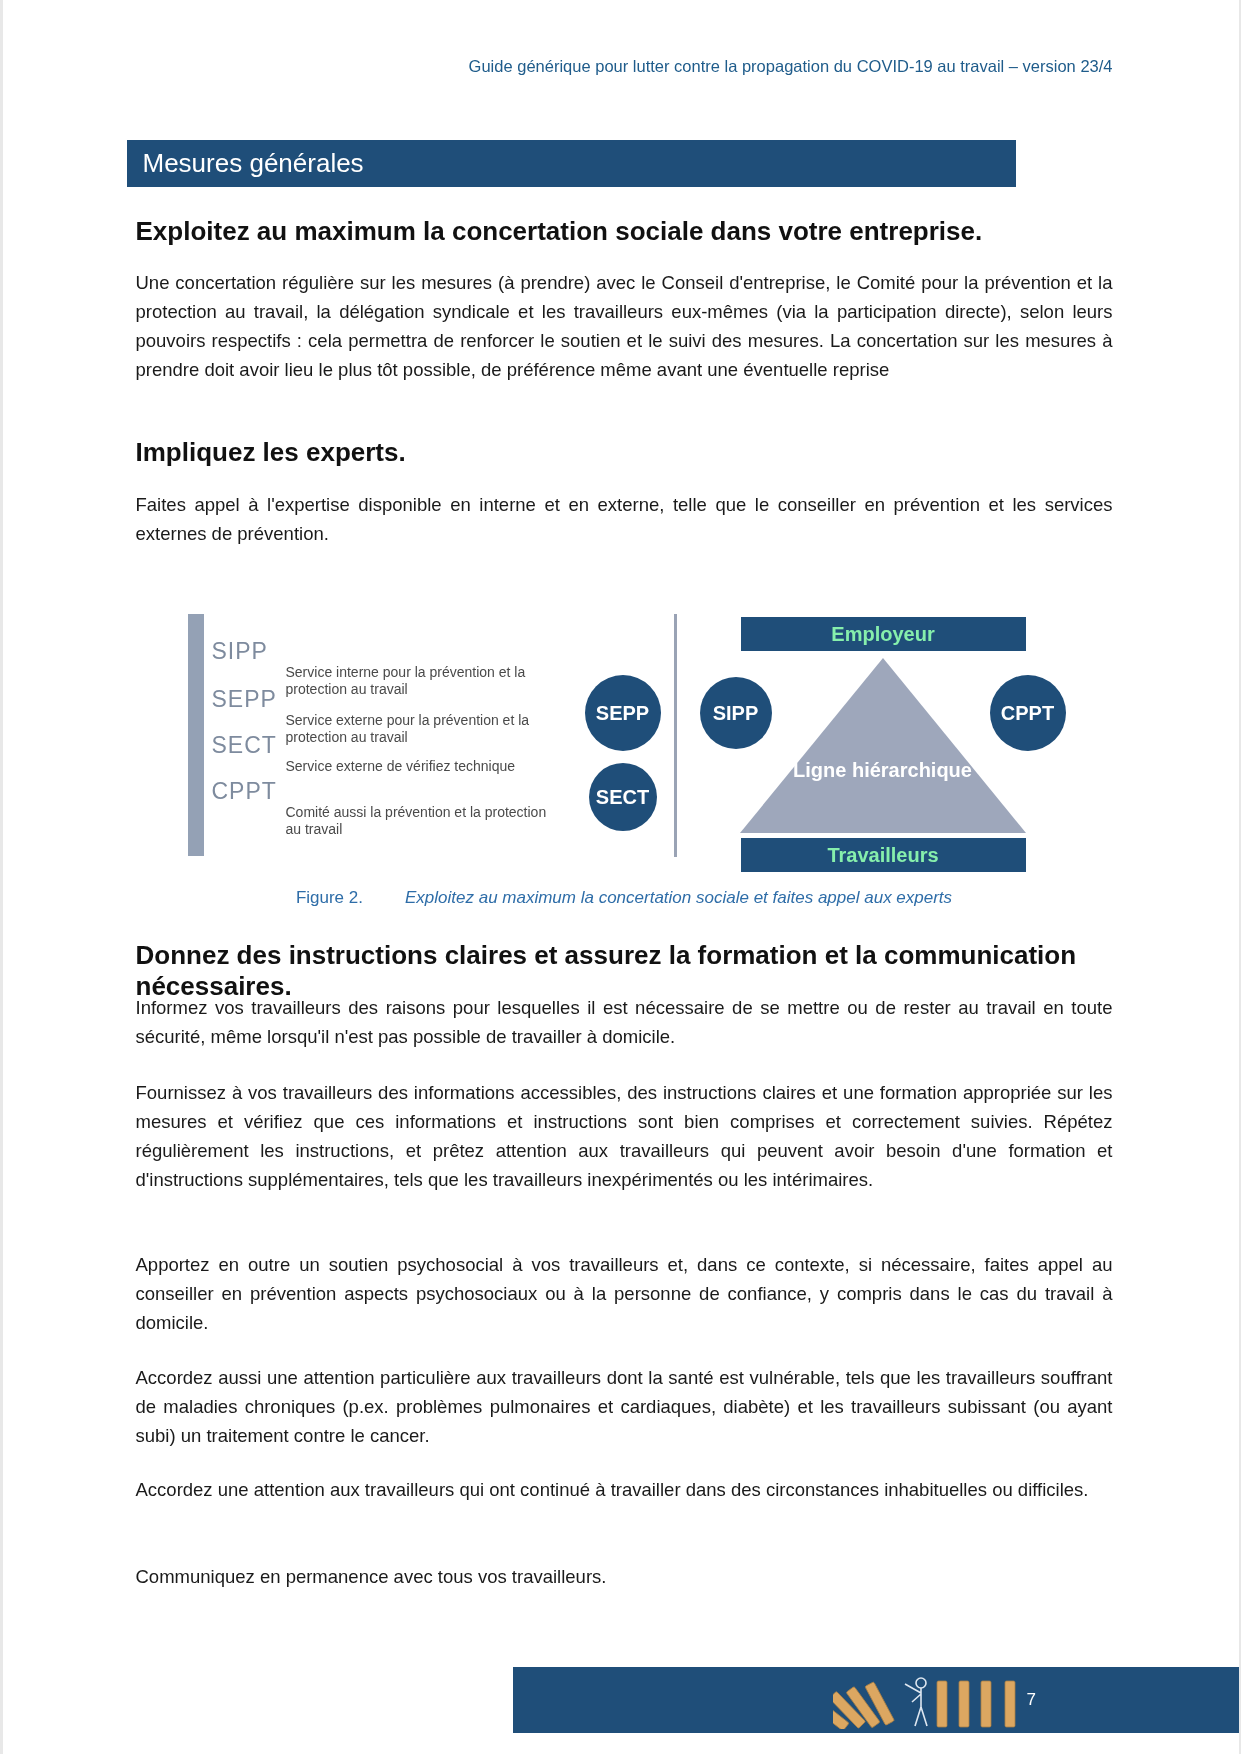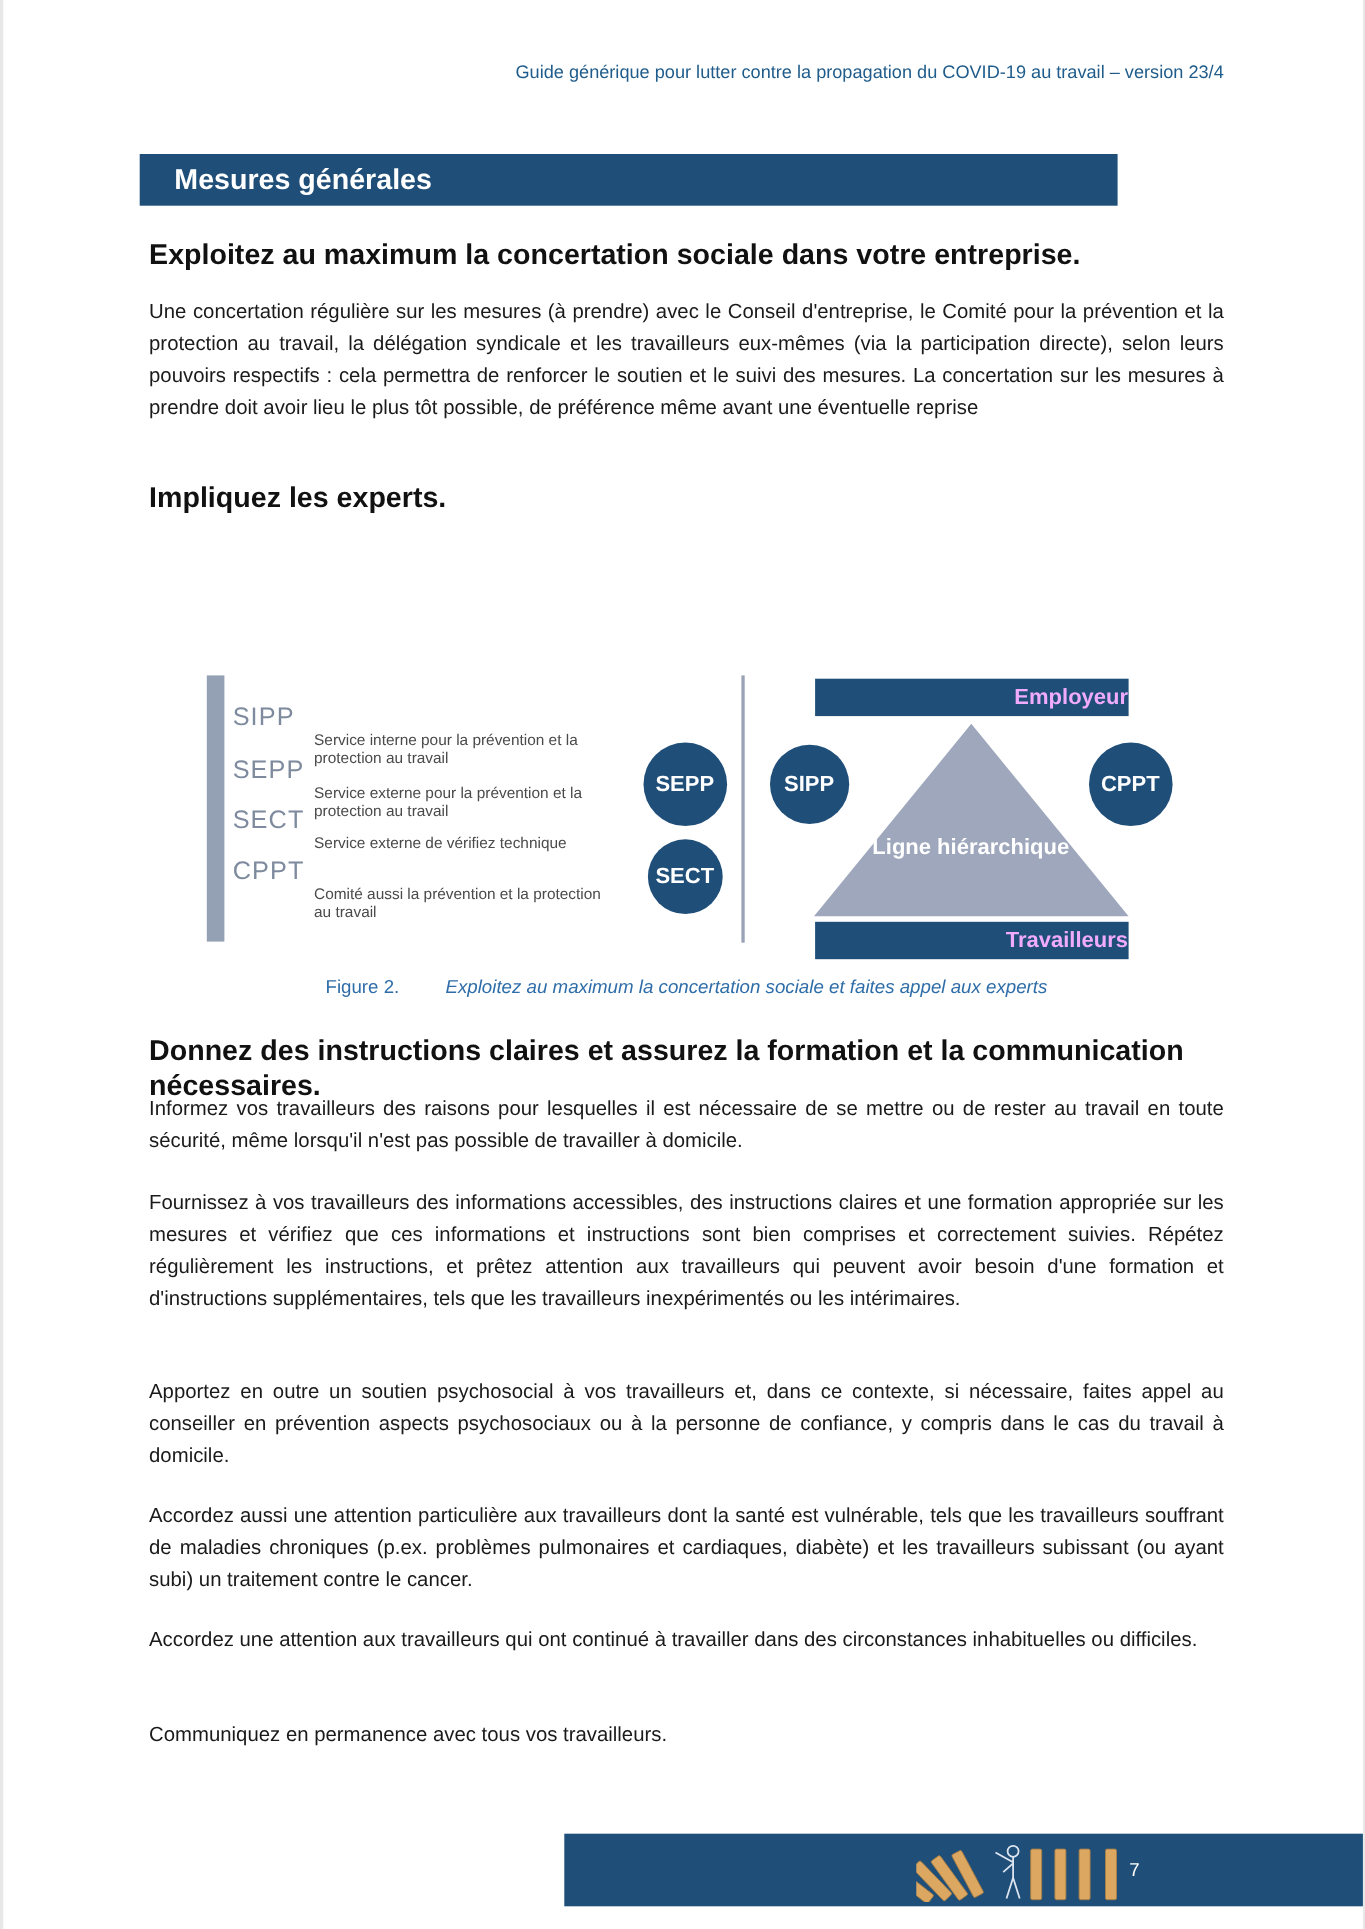--- a/index.html
+++ b/index.html
@@ -12,42 +12,42 @@
     overflow:hidden;
     margin:0 auto;
   }
   .header{
     position:absolute;top:57px;left:133px;width:977px;
     text-align:right;font-size:16.5px;color:#1F5C8B;
   }
   .banner{
     position:absolute;top:140px;left:124px;width:889px;height:47px;
     background:#1F4E79;color:#ffffff;
-    font-size:26px;font-weight:bold;line-height:47px;
-    padding-left:32px;box-sizing:border-box;
+    font-size:26px;font-weight:normal;line-height:47px;
+    padding-left:16px;box-sizing:border-box;
   }
   .h-bold{position:absolute;left:133px;width:977px;font-size:26px;font-weight:bold;color:#111;}
   .para{
     position:absolute;left:133px;width:977px;
     font-size:18.5px;line-height:29px;text-align:justify;
   }
   
   .figure{position:absolute;top:612px;left:185px;width:925px;height:262px;}
   .legend-bar{position:absolute;left:0;top:2px;width:16px;height:242px;background:#94A1B5;}
   .legend-abbr{position:absolute;left:24px;font-size:23px;color:#7E8B9E;letter-spacing:1px;}
   .legend-desc{position:absolute;left:98px;width:265px;font-size:14px;line-height:17px;color:#4a4a4a;margin-top:24px;}
   .circle{
     position:absolute;border-radius:50%;background:#1F4E79;
     color:#fff;font-weight:bold;font-size:20px;
     display:flex;align-items:center;justify-content:center;
   }
   .vdivider{position:absolute;left:486px;top:2px;width:3px;height:243px;background:#9aa3b5;}
   .bar{
     position:absolute;left:553px;width:285px;height:34px;background:#1F4E79;
-    color:#f0abfc;font-weight:bold;font-size:20px;text-align:right;line-height:34px;
+    color:#86efac;font-weight:bold;font-size:20px;text-align:center;line-height:34px;
   }
   .triangle{
     position:absolute;left:552px;top:46px;width:0;height:0;
     border-left:143px solid transparent;border-right:143px solid transparent;
     border-bottom:175px solid #9EA7BB;
   }
   .triangle-label{
     position:absolute;left:585px;top:146px;width:220px;
     text-align:center;color:#fff;font-weight:bold;font-size:20px;line-height:24px;
   }
@@ -77,20 +77,21 @@
   <div class="banner">
     <span>Mesures générales</span>
   </div>
 
   <div class="h-bold" style="top:216px">Exploitez au maximum la concertation sociale dans votre entreprise.</div>
 
   <div class="para" style="top:268px">Une concertation régulière sur les mesures (à prendre) avec le Conseil d'entreprise, le Comité pour la prévention et la protection au travail, la délégation syndicale et les travailleurs eux-mêmes (via la participation directe), selon leurs pouvoirs respectifs : cela permettra de renforcer le soutien et le suivi des mesures. La concertation sur les mesures à prendre doit avoir lieu le plus tôt possible, de préférence même avant une éventuelle reprise</div>
 
   <div class="h-bold" style="top:437px">Impliquez les experts.</div>
 
+  <div class="para" style="top:490px">Faites appel à l'expertise disponible en interne et en externe, telle que le conseiller en prévention et les services externes de prévention.</div>
 
   <div class="figure">
 
     <div class="legend-bar"></div>
 
     <div class="legend-abbr" style="top:26px">SIPP</div>
     <div class="legend-desc" style="top:28px">Service interne pour la prévention et la protection au travail</div>
 
     <div class="legend-abbr" style="top:74px">SEPP</div>
     <div class="legend-desc" style="top:76px">Service externe pour la prévention et la protection au travail</div>

